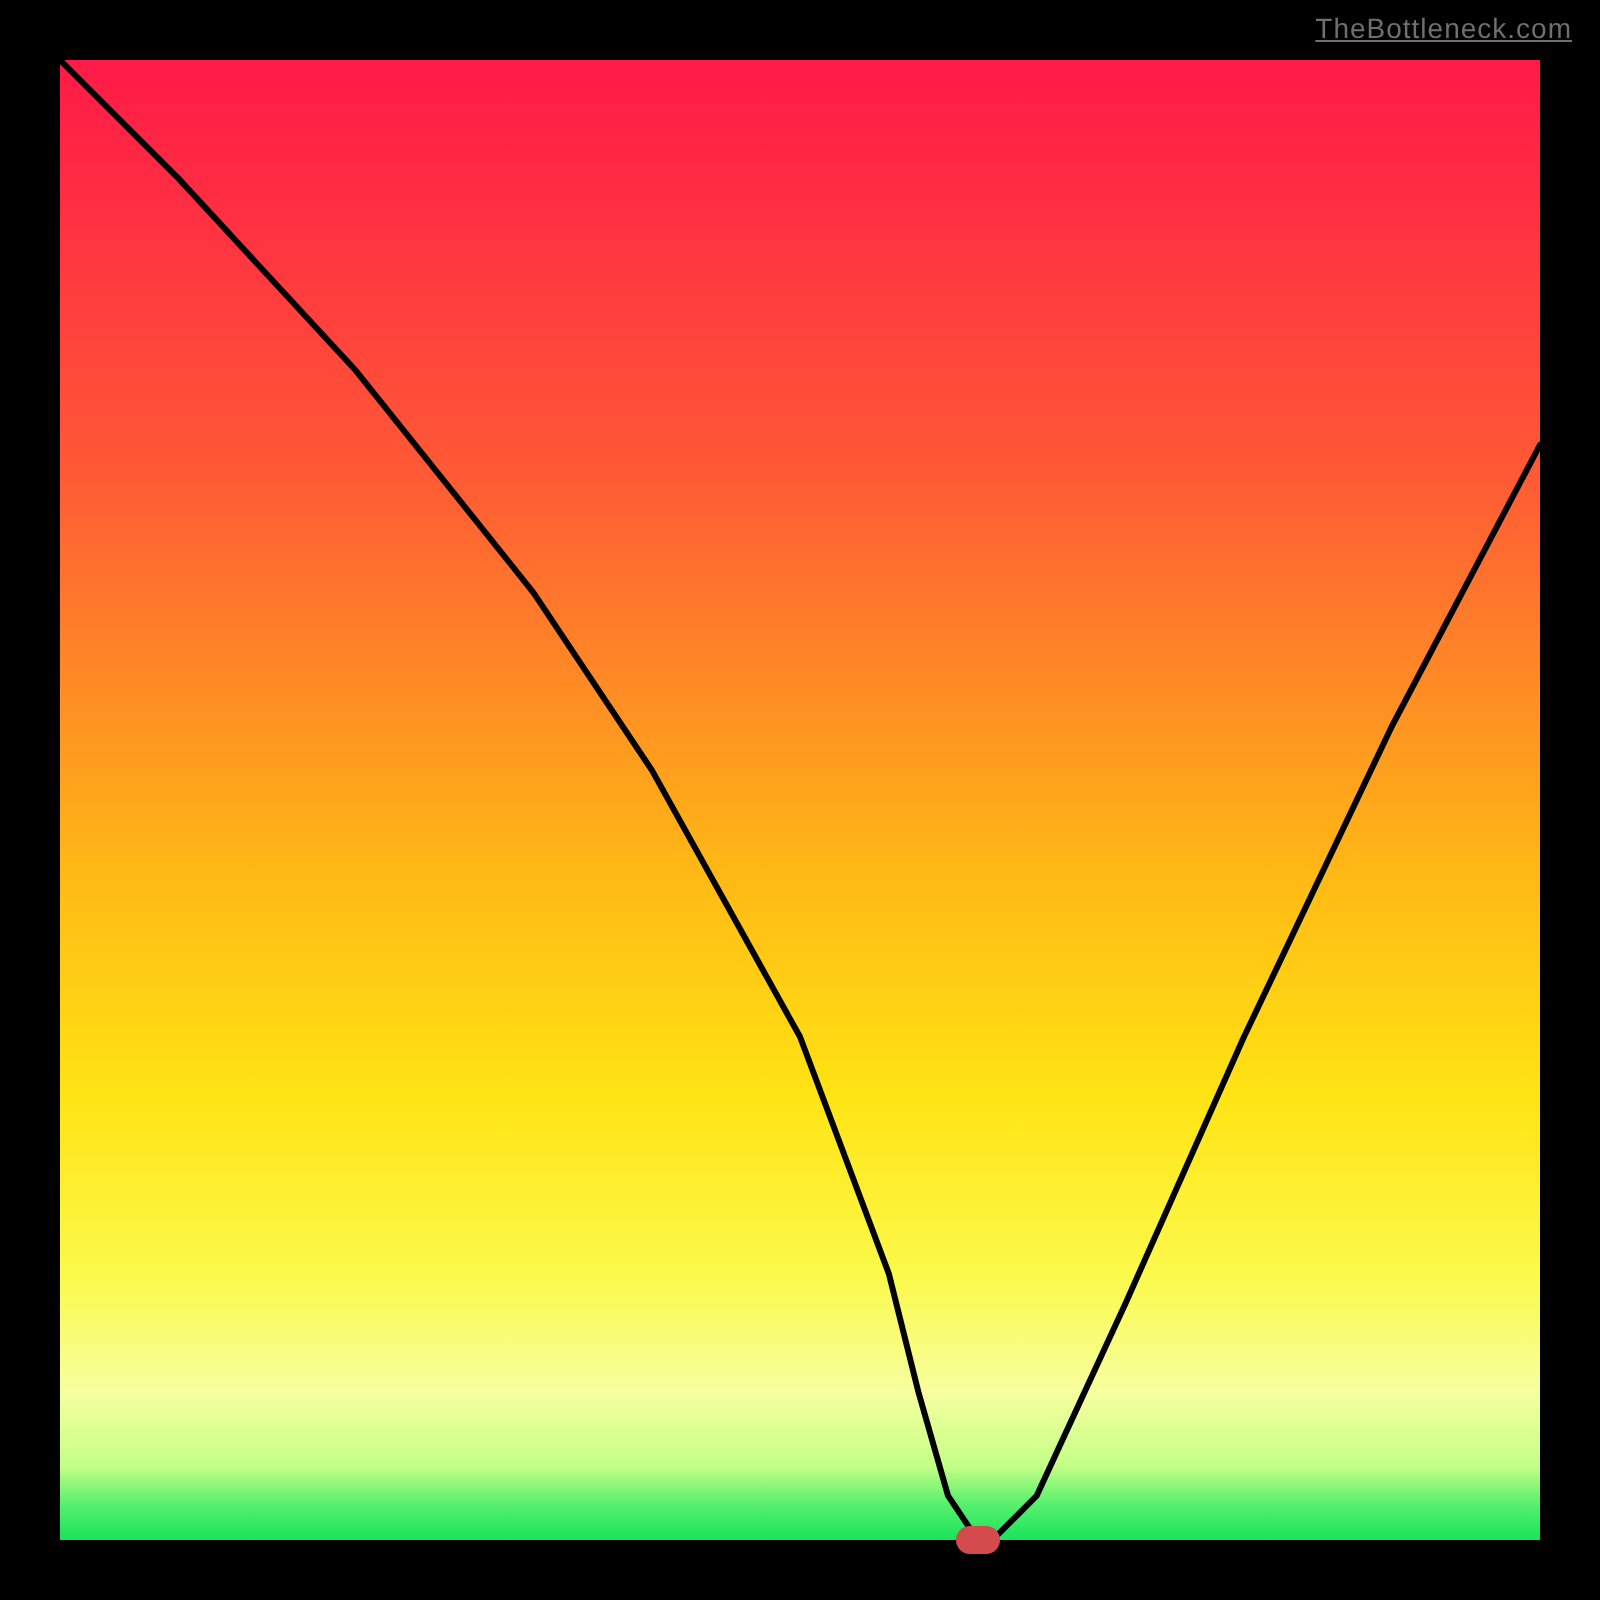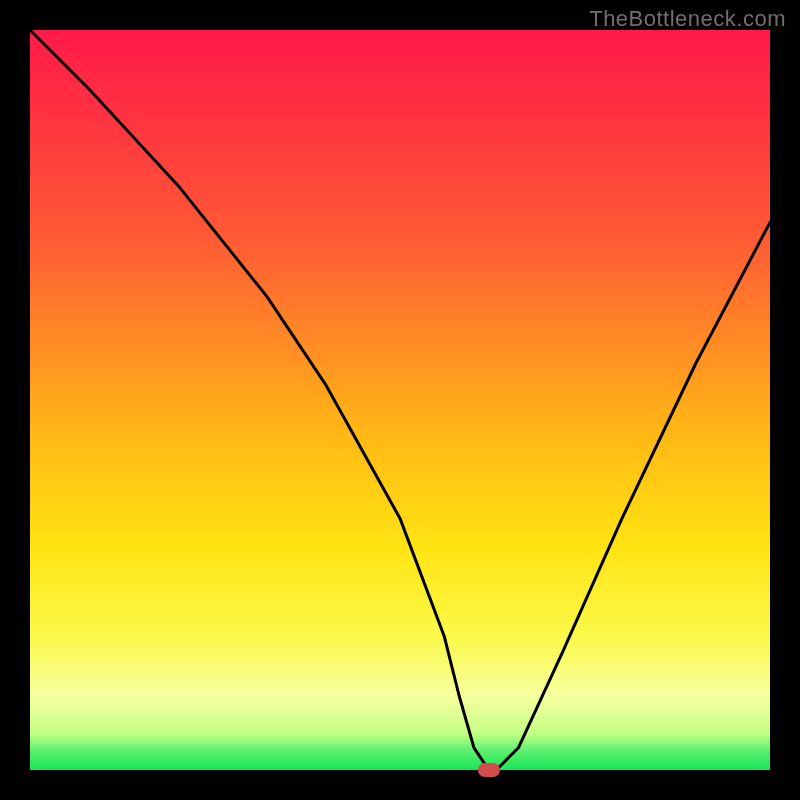--- a/index.html
+++ b/index.html
@@ -42,24 +42,25 @@
       #c4ff86 95%,
       #5af06e 97.5%,
       #18e45b 100%
     );
   }
   .watermark {
     position: absolute;
     top: 6px;
     right: 14px;
     font-family: Arial, Helvetica, sans-serif;
-    font-size: 22px;
+    font-size: 14px;
     color: #6f6f6f;
     letter-spacing: 0.5px;
     user-select: none;
+    text-decoration: underline;
   }
   svg.curve {
     position: absolute;
     inset: 0;
     width: 100%;
     height: 100%;
   }
   .minpoint {
     position: absolute;
     width: 22px;

